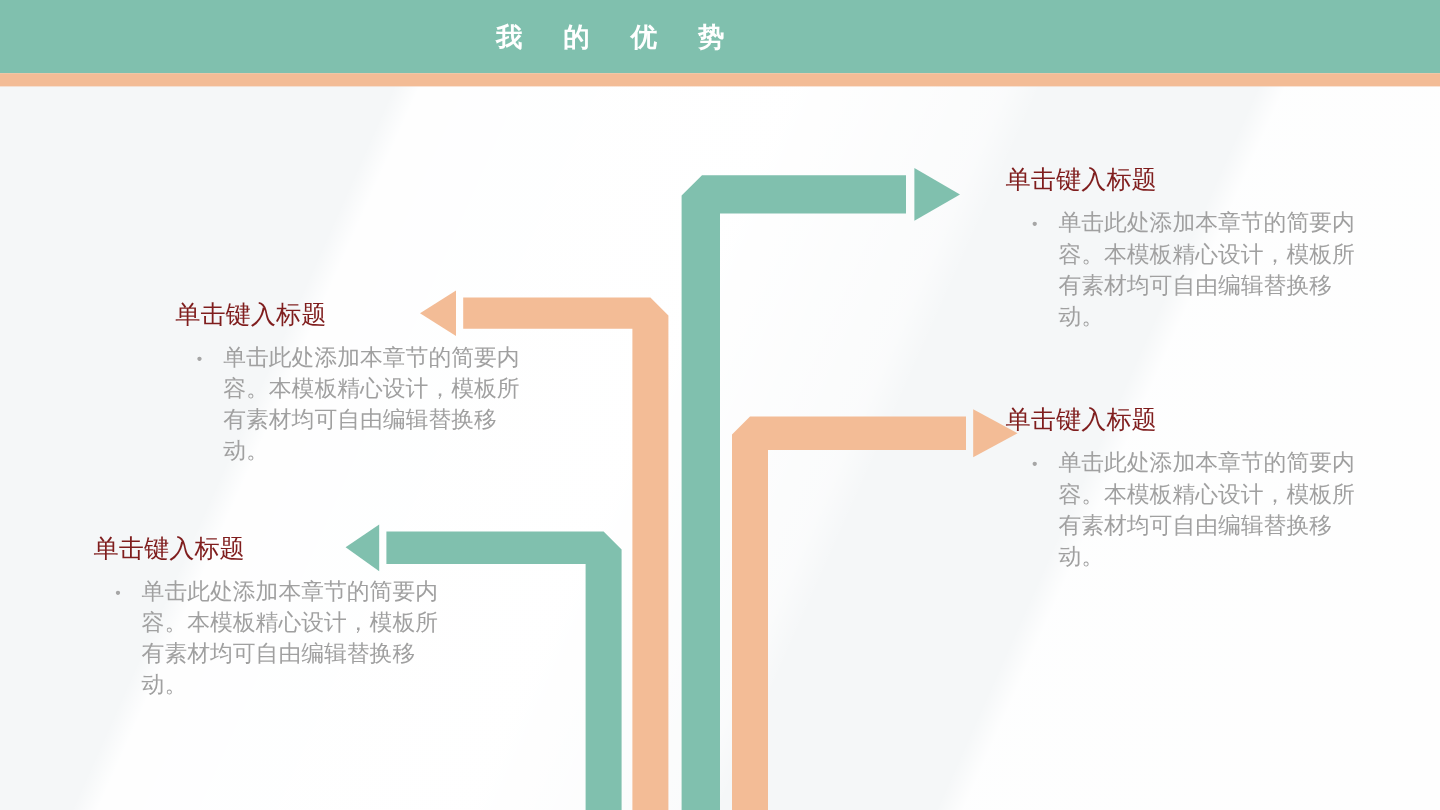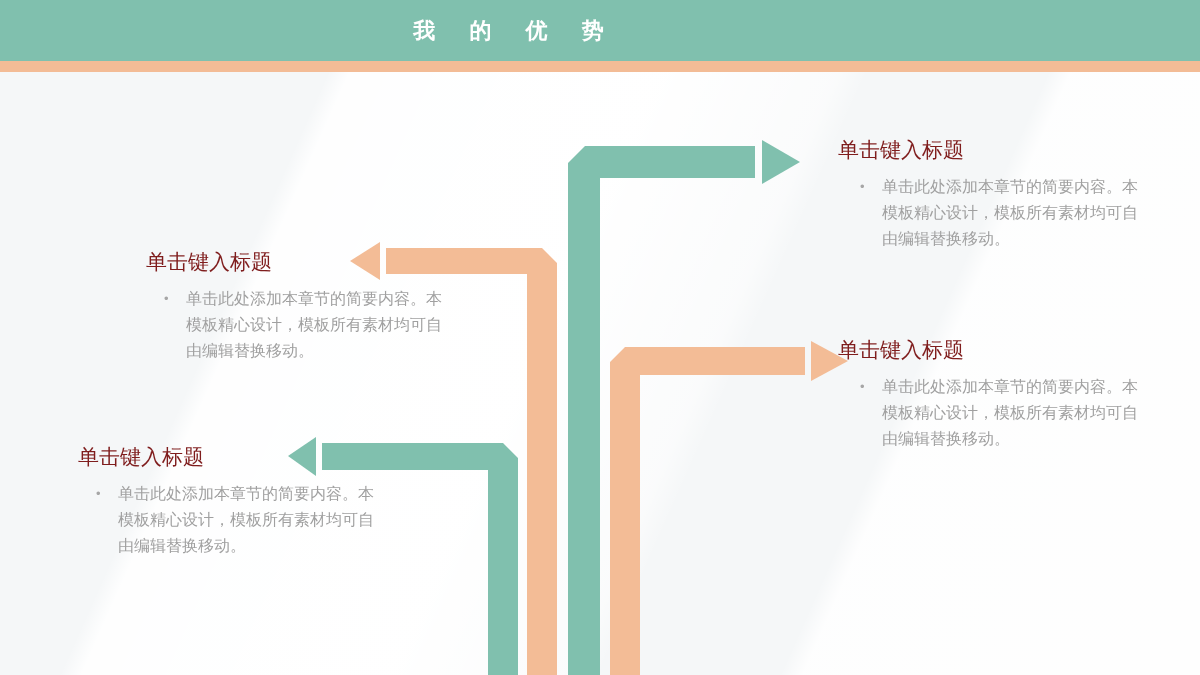--- a/index.html
+++ b/index.html
@@ -112,21 +112,21 @@
   }
   .txt .dot {
     color: #a6a6a6;
     font-size: 13px;
     line-height: 26px;
     width: 22px;
     flex: 0 0 22px;
     text-align: left;
   }
   .txt .body {
-    font-size: 16px;
+    font-size: 19px;
     line-height: 26px;
     color: #a0a0a0;
     margin: 0;
     flex: 1;
   }
 
   
   .txt.right .title { text-align: left; }
   .txt.right .body  { text-align: left; }
 

